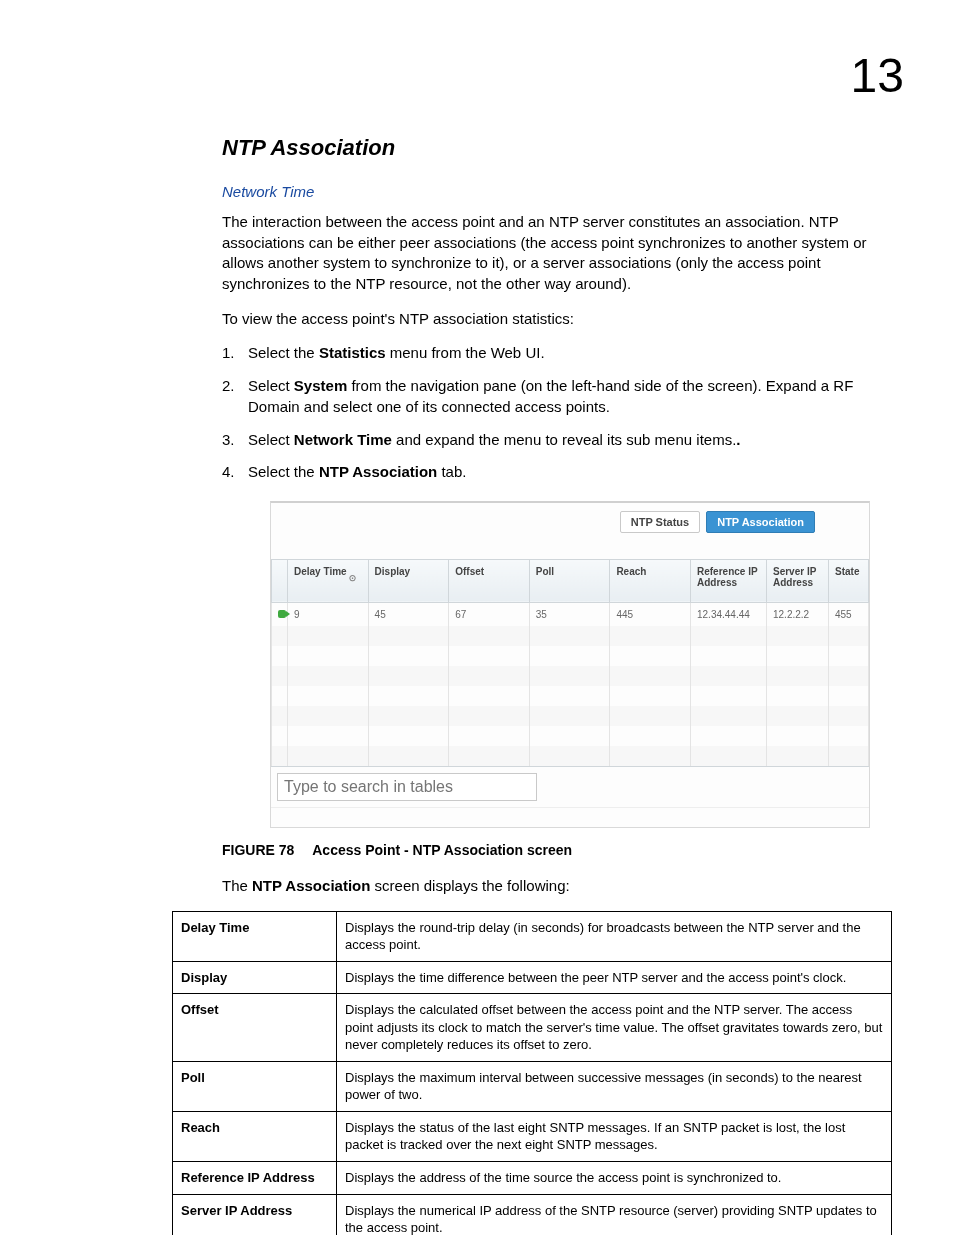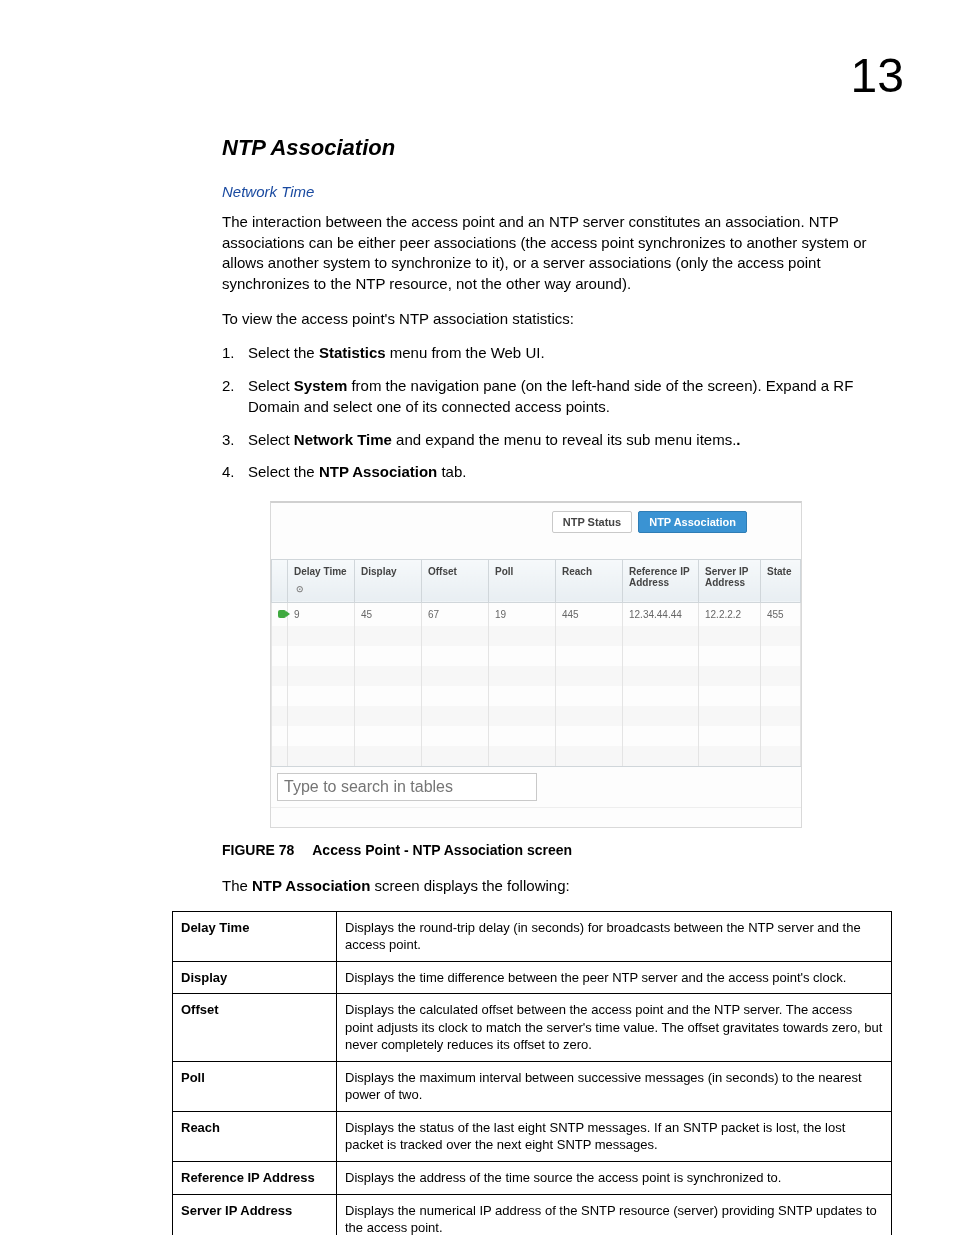--- a/index.html
+++ b/index.html
@@ -61,21 +61,21 @@
   .bold { font-weight: bold; }
 
   
   .figure-wrap {
     margin: 18px 0 14px 48px;
   }
   .app-panel {
     border: 1px solid #d9d9d9;
     border-top: 2px solid #d0d0d0;
     background: #fdfdfd;
-    width: 532px;
+    width: 600px;
     font-size: 11px;
     color: #555;
   }
   .tabs-row {
     display: flex;
     justify-content: flex-end;
     padding: 8px 54px 6px 0;
     gap: 6px;
   }
   .tab {
@@ -223,21 +223,21 @@
             <th>Server IP Address</th>
             <th>State</th>
           </tr>
         </thead>
         <tbody>
           <tr>
             <td><span class="status-dot"></span></td>
             <td>9</td>
             <td>45</td>
             <td>67</td>
-            <td>19</td>
+            <td>35</td>
             <td>445</td>
             <td>12.34.44.44</td>
             <td>12.2.2.2</td>
             <td>455</td>
           </tr>
           <tr class="alt">
               <td></td>
               <td></td>
               <td></td>
               <td></td>

